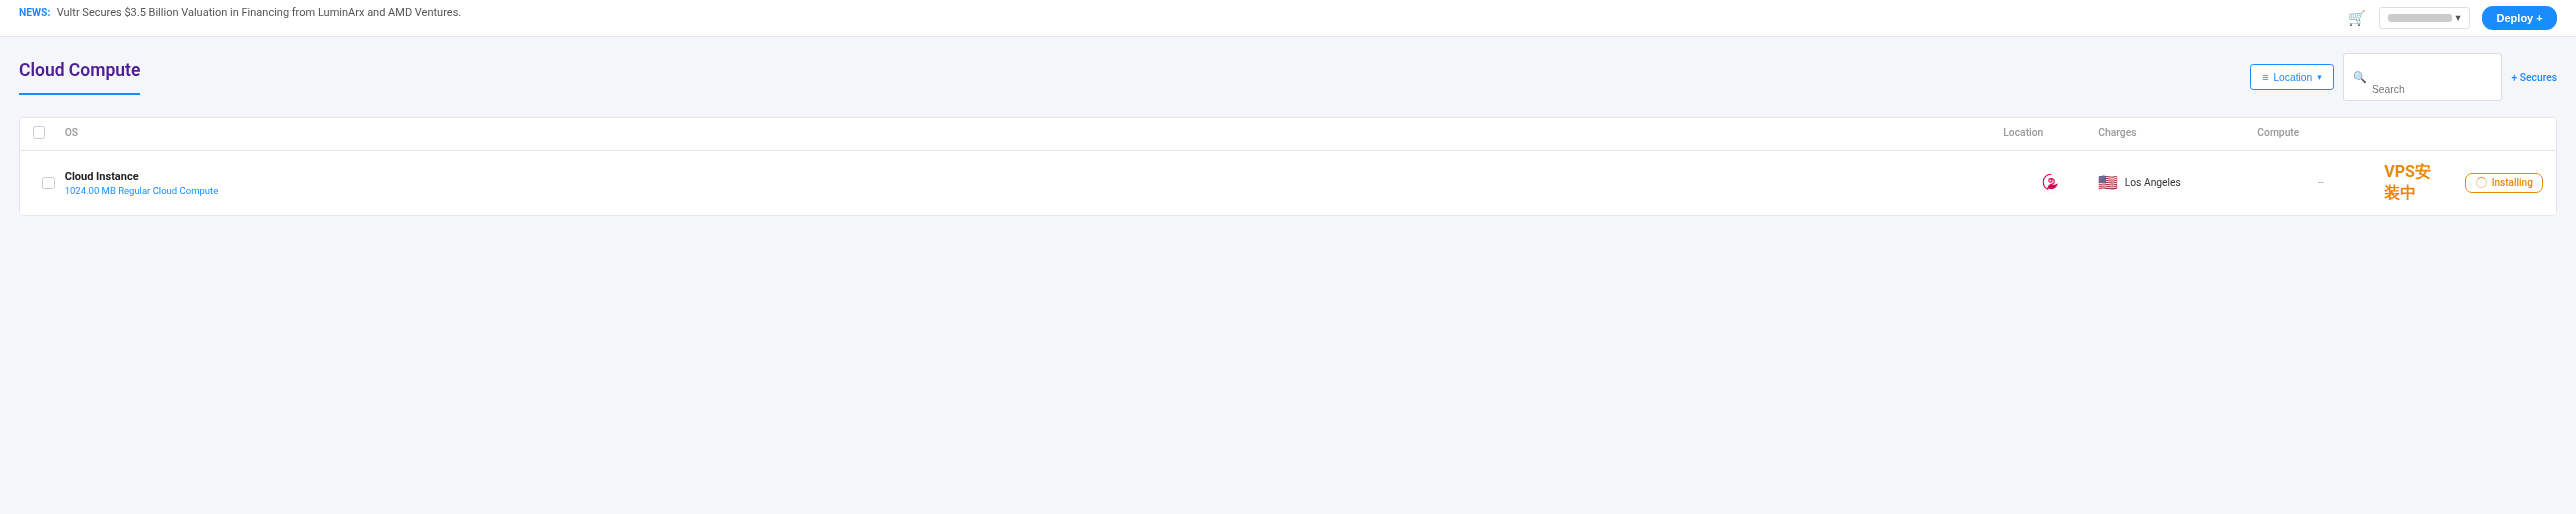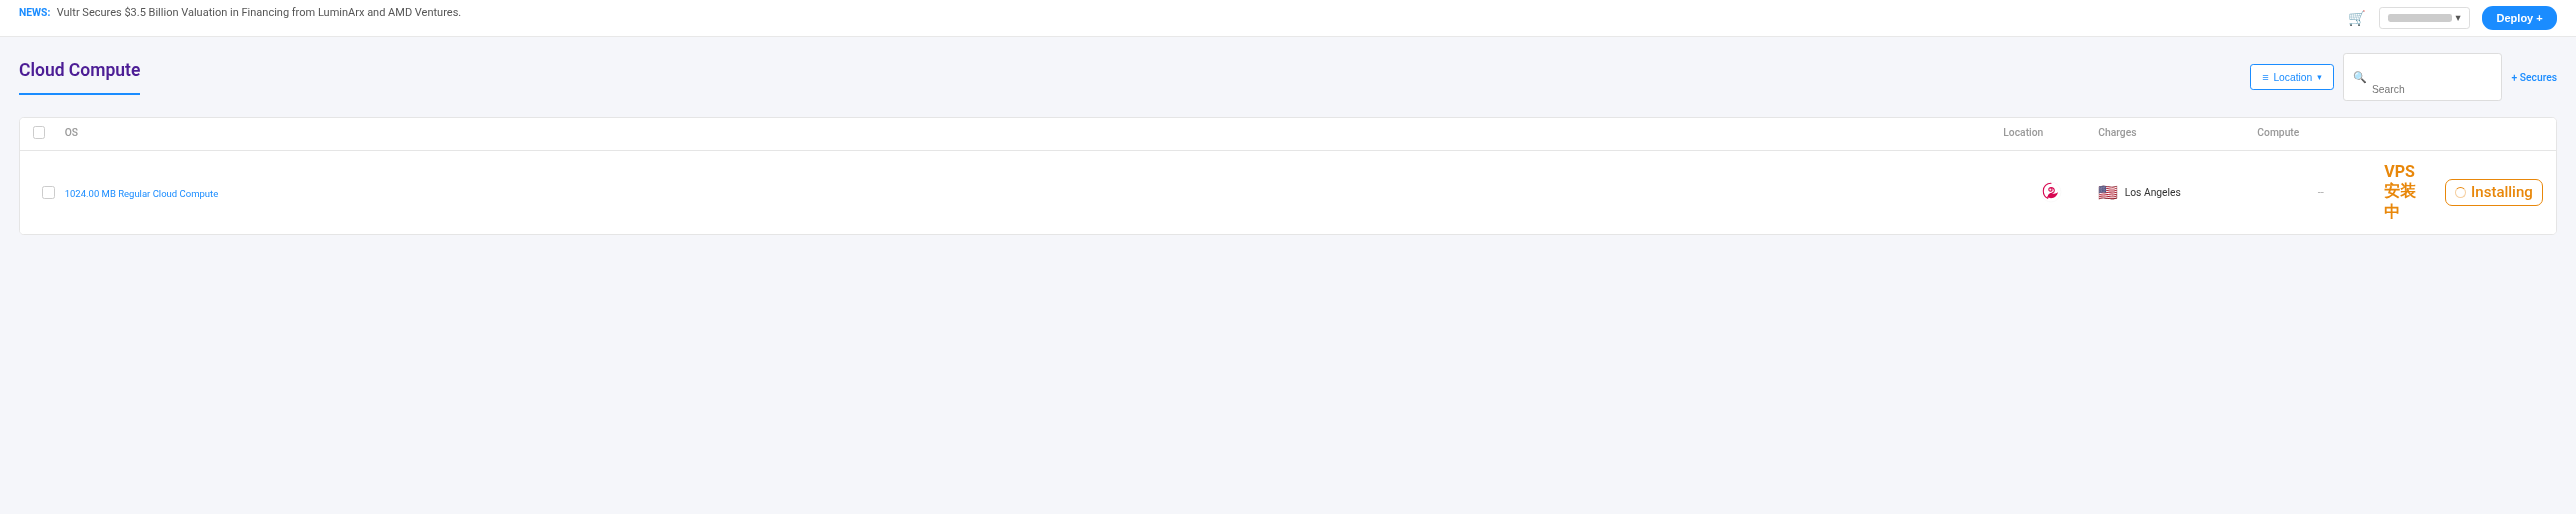--- a/index.html
+++ b/index.html
@@ -240,21 +240,21 @@
       gap: 6.4px;
     }
     .installing-badge {
       display: flex;
       align-items: center;
       gap: 4.8px;
       border: 1.6px solid #e8870a;
       border-radius: 7px;
       padding: 3.2px 9.5px;
       color: #e8870a;
-      font-size: 15px;
+      font-size: 10px;
       font-weight: 500;
     }
     .spinner {
       width: 11px;
       height: 11px;
       border: 1.6px solid #f5cfa0;
       border-top-color: #e8870a;
       border-radius: 50%;
       animation: spin 1s linear infinite;
       display: inline-block;
@@ -319,20 +319,21 @@
       <div>Compute</div>
     </div>
 
     <div class="table-row">
 
       <div class="checkbox-cell">
         <input type="checkbox" class="checkbox" style="">
       </div>
 
       <div>
+        <div class="instance-name">Cloud Instance</div>
         <div class="instance-spec">1024.00 MB Regular Cloud Compute</div>
       </div>
 
       <div class="os-cell">
         <svg class="debian-logo" viewBox="0 0 100 100" xmlns="http://www.w3.org/2000/svg">
           <circle cx="50" cy="50" r="45" fill="white" stroke="#e8e8e8" stroke-width="1"></circle>
           <path d="M50 10 C30 10, 15 25, 15 45 C15 60, 22 72, 35 78 C38 65, 45 58, 55 55 C60 53, 65 50, 65 44 C65 35, 58 30, 50 30 C44 30, 40 34, 40 39 C40 44, 44 47, 49 46 C53 46, 55 43, 55 40 C55 37, 53 35, 50 35" fill="none" stroke="#d70751" stroke-width="5" stroke-linecap="round"></path>
           <path d="M50 55 C42 57, 36 63, 34 72 C38 76, 44 78, 50 78 C66 78, 79 66, 82 50 C75 58, 63 60, 50 55 Z" fill="#d70751"></path>
         </svg>
       </div>

